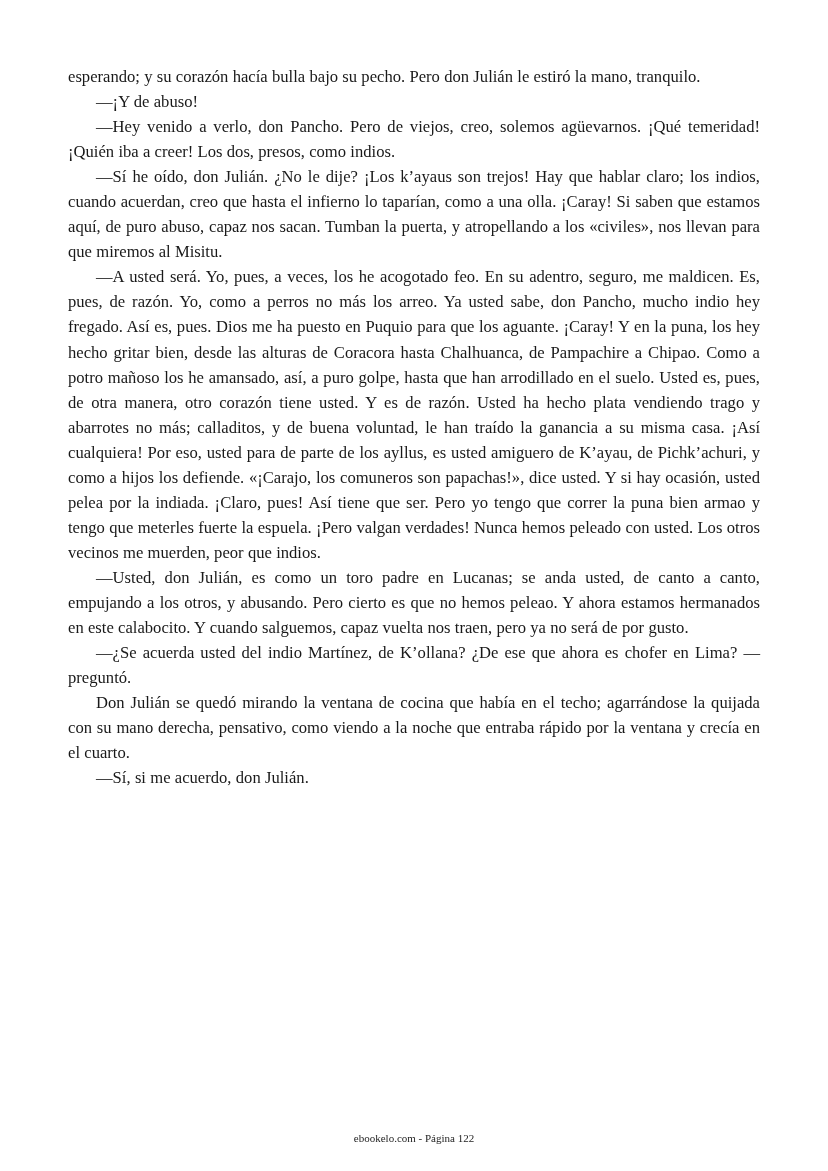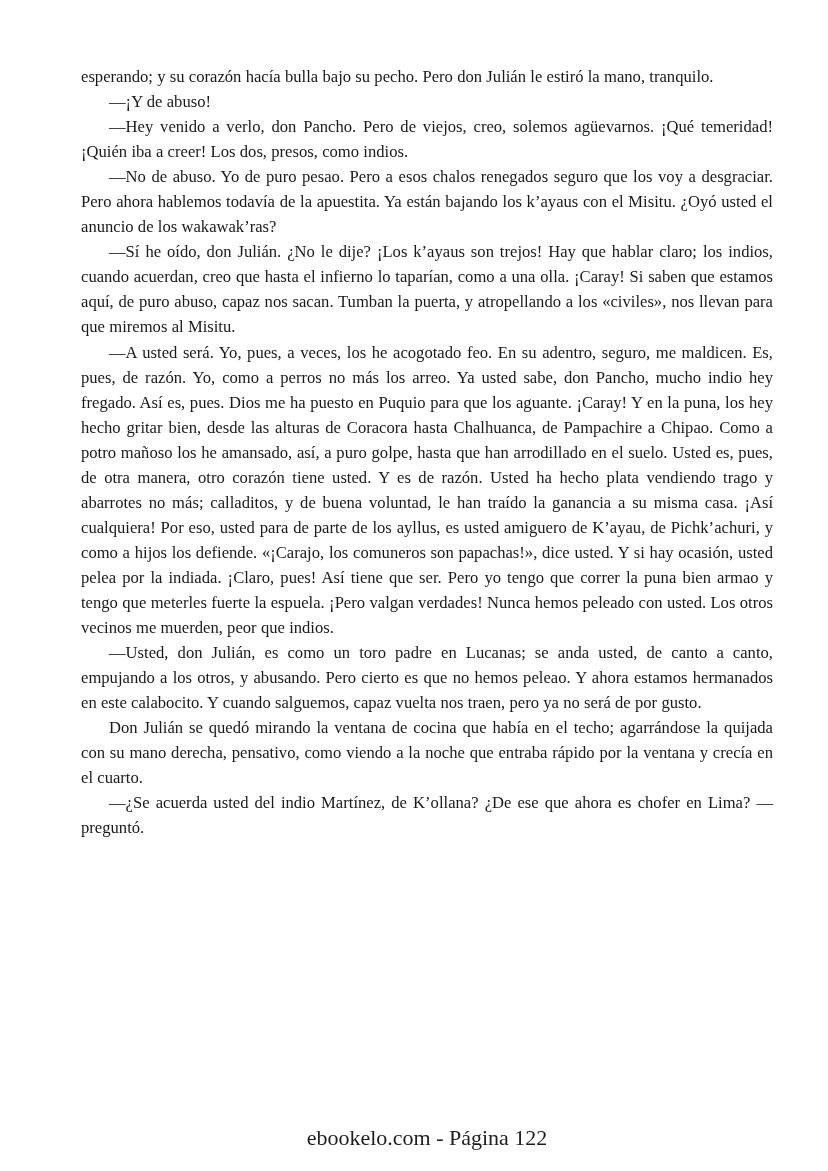--- a/index.html
+++ b/index.html
@@ -11,21 +11,21 @@
   body {
     width: 828px;
     height: 1171px;
     position: relative;
     font-family: "Liberation Serif", "DejaVu Serif", serif;
     color: #191919;
     overflow: hidden;
   }
   .page {
     position: absolute;
-    left: 13px;
+    left: 0;
     top: 0;
     width: 692px;
     height: 1171px;
     background: #ffffff;
   }
   .text-column {
     position: absolute;
     left: 68px;
     top: 64px;
     width: 692px;
@@ -47,38 +47,38 @@
   }
   p.para.noindent {
     text-indent: 0;
   }
   .footer {
     position: absolute;
     left: 0;
     top: 1127px;
     width: 828px;
     text-align: center;
-    font-size: 22px;
+    font-size: 11px;
     line-height: 22px;
     color: #1d1d1d;
     font-family: "Liberation Serif", "DejaVu Serif", serif;
   }
 </style>
 </head>
 <body>
 
 <div class="page">
 
   <div class="text-column">
     <p class="para noindent">esperando; y su corazón hacía bulla bajo su pecho. Pero don Julián le estiró la mano, tranquilo.</p>
     <p class="para indent">—¡Y de abuso!</p>
     <p class="para indent">—Hey venido a verlo, don Pancho. Pero de viejos, creo, solemos agüevarnos. ¡Qué temeridad! ¡Quién iba a creer! Los dos, presos, como indios.</p>
-    <p class="para indent">—No de abuso. Yo de puro pesao. Pero a esos chalos renegados seguro que los voy a desgraciar. Pero ahora hablemos todavía de la apuestita. Ya están bajando los k’ayaus con el Misitu. ¿Oyó usted el anuncio de los wakawak’ras?</p>
     <p class="para indent">—Sí he oído, don Julián. ¿No le dije? ¡Los k’ayaus son trejos! Hay que hablar claro; los indios, cuando acuerdan, creo que hasta el infierno lo taparían, como a una olla. ¡Caray! Si saben que estamos aquí, de puro abuso, capaz nos sacan. Tumban la puerta, y atropellando a los «civiles», nos llevan para que miremos al Misitu.</p>
     <p class="para indent">—A usted será. Yo, pues, a veces, los he acogotado feo. En su adentro, seguro, me maldicen. Es, pues, de razón. Yo, como a perros no más los arreo. Ya usted sabe, don Pancho, mucho indio hey fregado. Así es, pues. Dios me ha puesto en Puquio para que los aguante. ¡Caray! Y en la puna, los hey hecho gritar bien, desde las alturas de Coracora hasta Chalhuanca, de Pampachire a Chipao. Como a potro mañoso los he amansado, así, a puro golpe, hasta que han arrodillado en el suelo. Usted es, pues, de otra manera, otro corazón tiene usted. Y es de razón. Usted ha hecho plata vendiendo trago y abarrotes no más; calladitos, y de buena voluntad, le han traído la ganancia a su misma casa. ¡Así cualquiera! Por eso, usted para de parte de los ayllus, es usted amiguero de K’ayau, de Pichk’achuri, y como a hijos los defiende. «¡Carajo, los comuneros son papachas!», dice usted. Y si hay ocasión, usted pelea por la indiada. ¡Claro, pues! Así tiene que ser. Pero yo tengo que correr la puna bien armao y tengo que meterles fuerte la espuela. ¡Pero valgan verdades! Nunca hemos peleado con usted. Los otros vecinos me muerden, peor que indios.</p>
     <p class="para indent">—Usted, don Julián, es como un toro padre en Lucanas; se anda usted, de canto a canto, empujando a los otros, y abusando. Pero cierto es que no hemos peleao. Y ahora estamos hermanados en este calabocito. Y cuando salguemos, capaz vuelta nos traen, pero ya no será de por gusto.</p>
+    <p class="para indent">—¿Se acuerda usted del indio Martínez, de K’ollana? ¿De ese que ahora es chofer en Lima? —preguntó.</p>
     <p class="para indent">Don Julián se quedó mirando la ventana de cocina que había en el techo; agarrándose la quijada con su mano derecha, pensativo, como viendo a la noche que entraba rápido por la ventana y crecía en el cuarto.</p>
-    <p class="para indent">—¿Se acuerda usted del indio Martínez, de K’ollana? ¿De ese que ahora es chofer en Lima? —preguntó.</p>
+    <p class="para indent">—Sí, si me acuerdo, don Julián.</p>
   </div>
 
   <div class="footer">ebookelo.com - Página 122</div>
 
 </div>
 
 </body></html>

